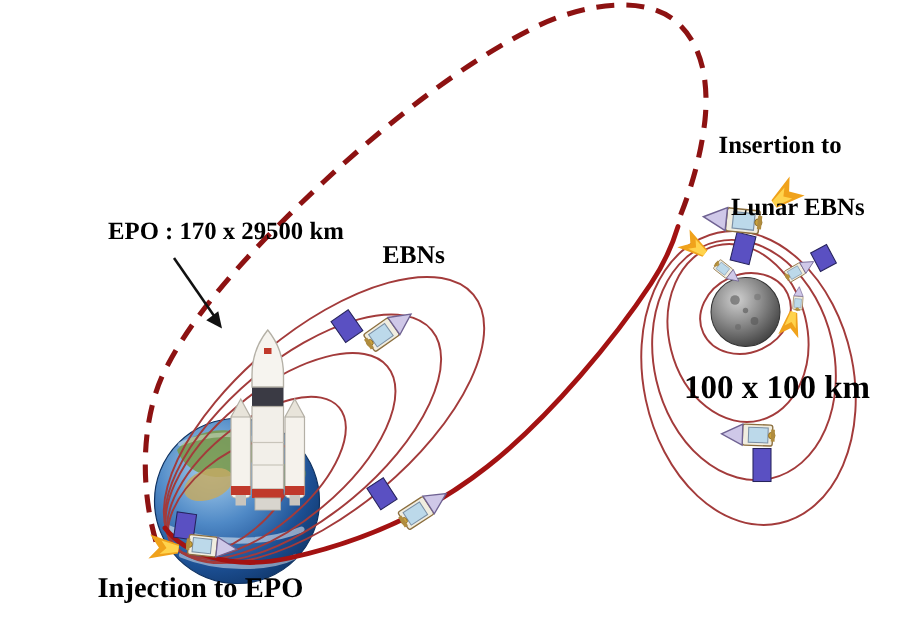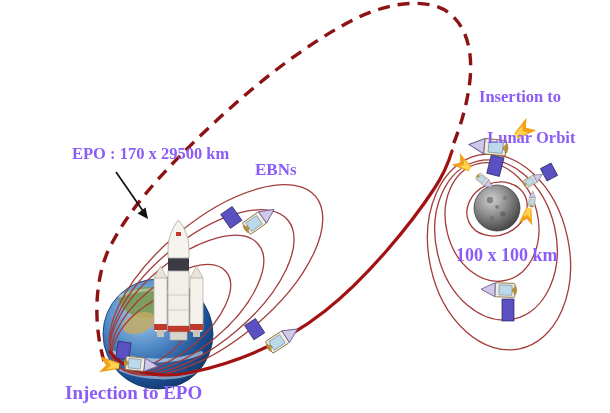--- a/index.html
+++ b/index.html
@@ -2,27 +2,27 @@
 <html><head>
 <meta charset="utf-8">
 <style>
   html,body{margin:0;padding:0;background:#ffffff;}
   #stage{
     position:relative;width:610px;height:413px;background:#ffffff;
     font-family:"Liberation Serif", serif;overflow:hidden;
   }
   #stage svg{position:absolute;left:0;top:0;}
   .lbl{
-    position:absolute;color:#8b5cf6;font-weight:bold;white-space:pre;
+    position:absolute;color:#000000;font-weight:bold;white-space:pre;
     font-family:"Liberation Serif", serif;line-height:1.25;
   }
   .lbl-epo{left:72px;top:144px;font-size:16.5px;}
   .lbl-ebns{left:255px;top:159px;font-size:17px;}
   .lbl-insertion{left:479px;top:87px;font-size:16.5px;}
-  .lbl-100{left:456px;top:244px;font-size:18px;}
+  .lbl-100{left:456px;top:244px;font-size:22px;}
   .lbl-transfer{left:251px;top:355px;font-size:18px;}
   .lbl-injection{left:65px;top:381px;font-size:19px;}
 </style>
 </head>
 <body>
 
 <div id="stage">
 
 <svg width="610" height="413" viewBox="0 0 610 413">
   <defs>
@@ -181,18 +181,18 @@
 
   <g>
     <line x1="116" y1="172" x2="143" y2="211" stroke="#111" stroke-width="1.7"></line>
     <polygon points="148,219 137.5,213.5 145.5,207.5" fill="#111"></polygon>
   </g>
 </svg>
 
 <div class="lbl lbl-epo">EPO : 170 x 29500 km</div>
 <div class="lbl lbl-ebns">EBNs</div>
 <div class="lbl lbl-insertion"><span>Insertion to</span><br>
-  <span>Lunar Orbit</span>
+  <span>Lunar EBNs</span>
 </div>
 <div class="lbl lbl-100">100 x 100 km</div>
 <div class="lbl lbl-injection">Injection to EPO</div>
 
 </div>
 
 </body></html>

